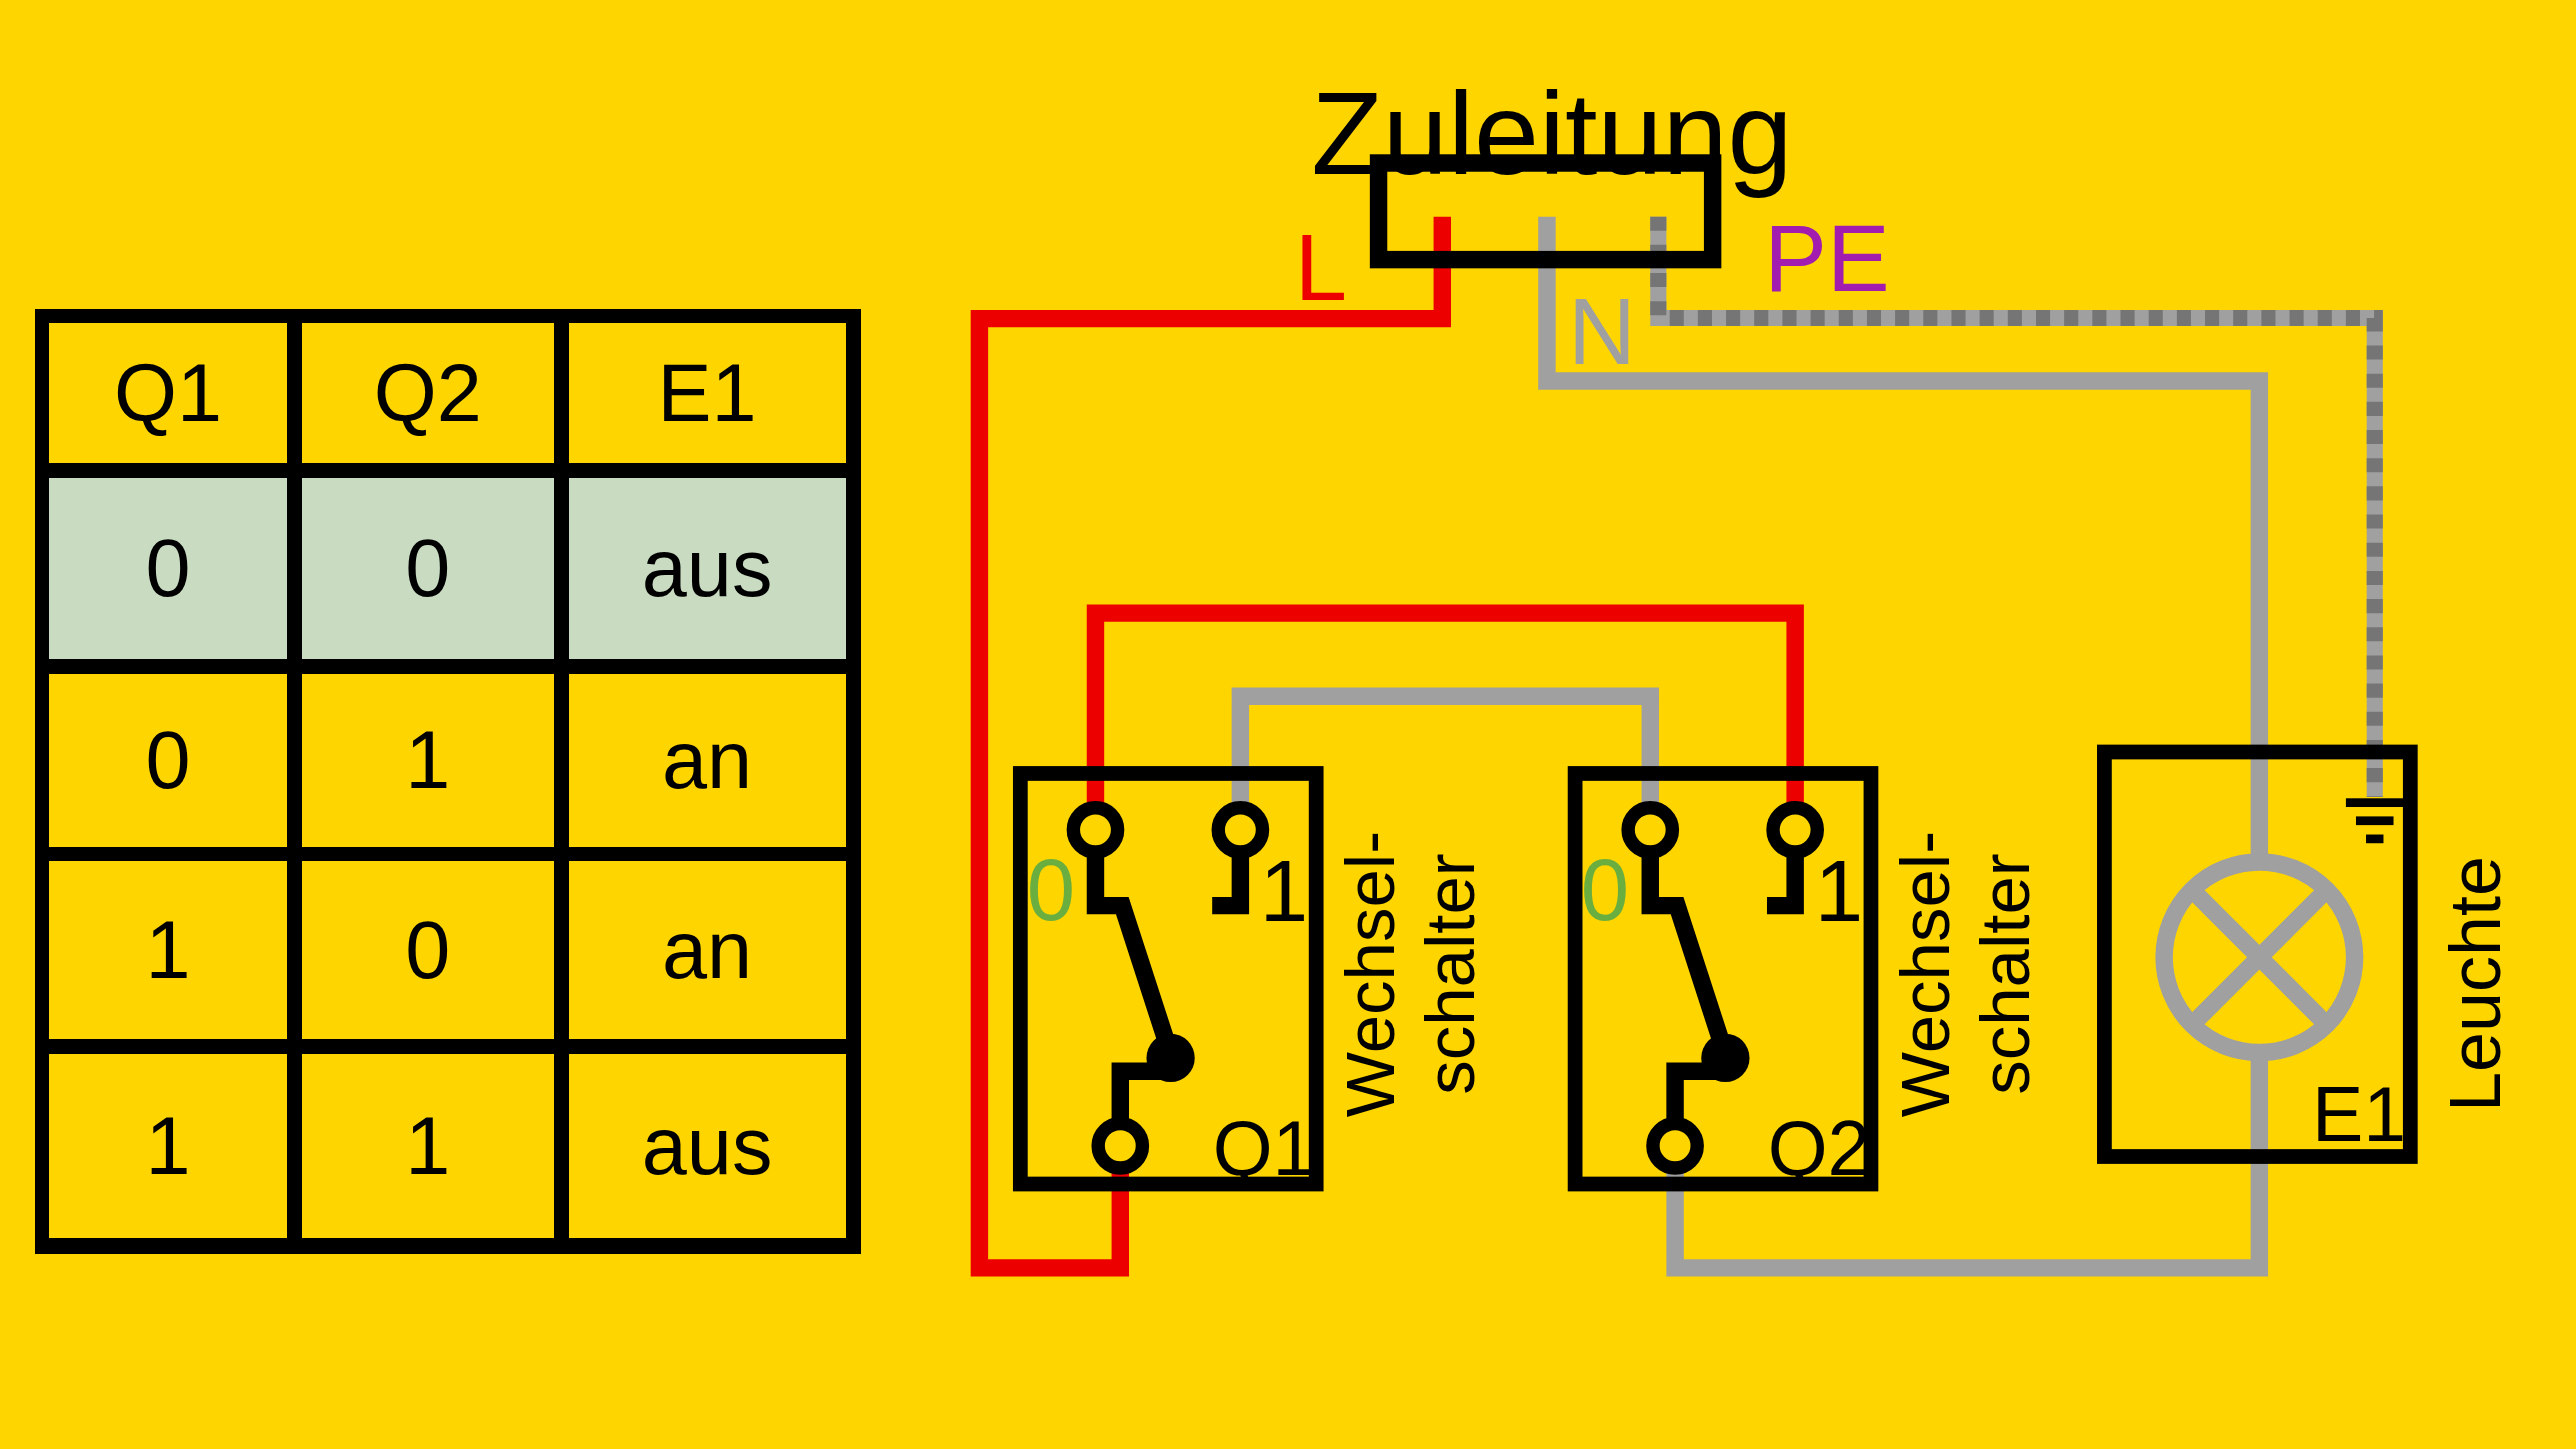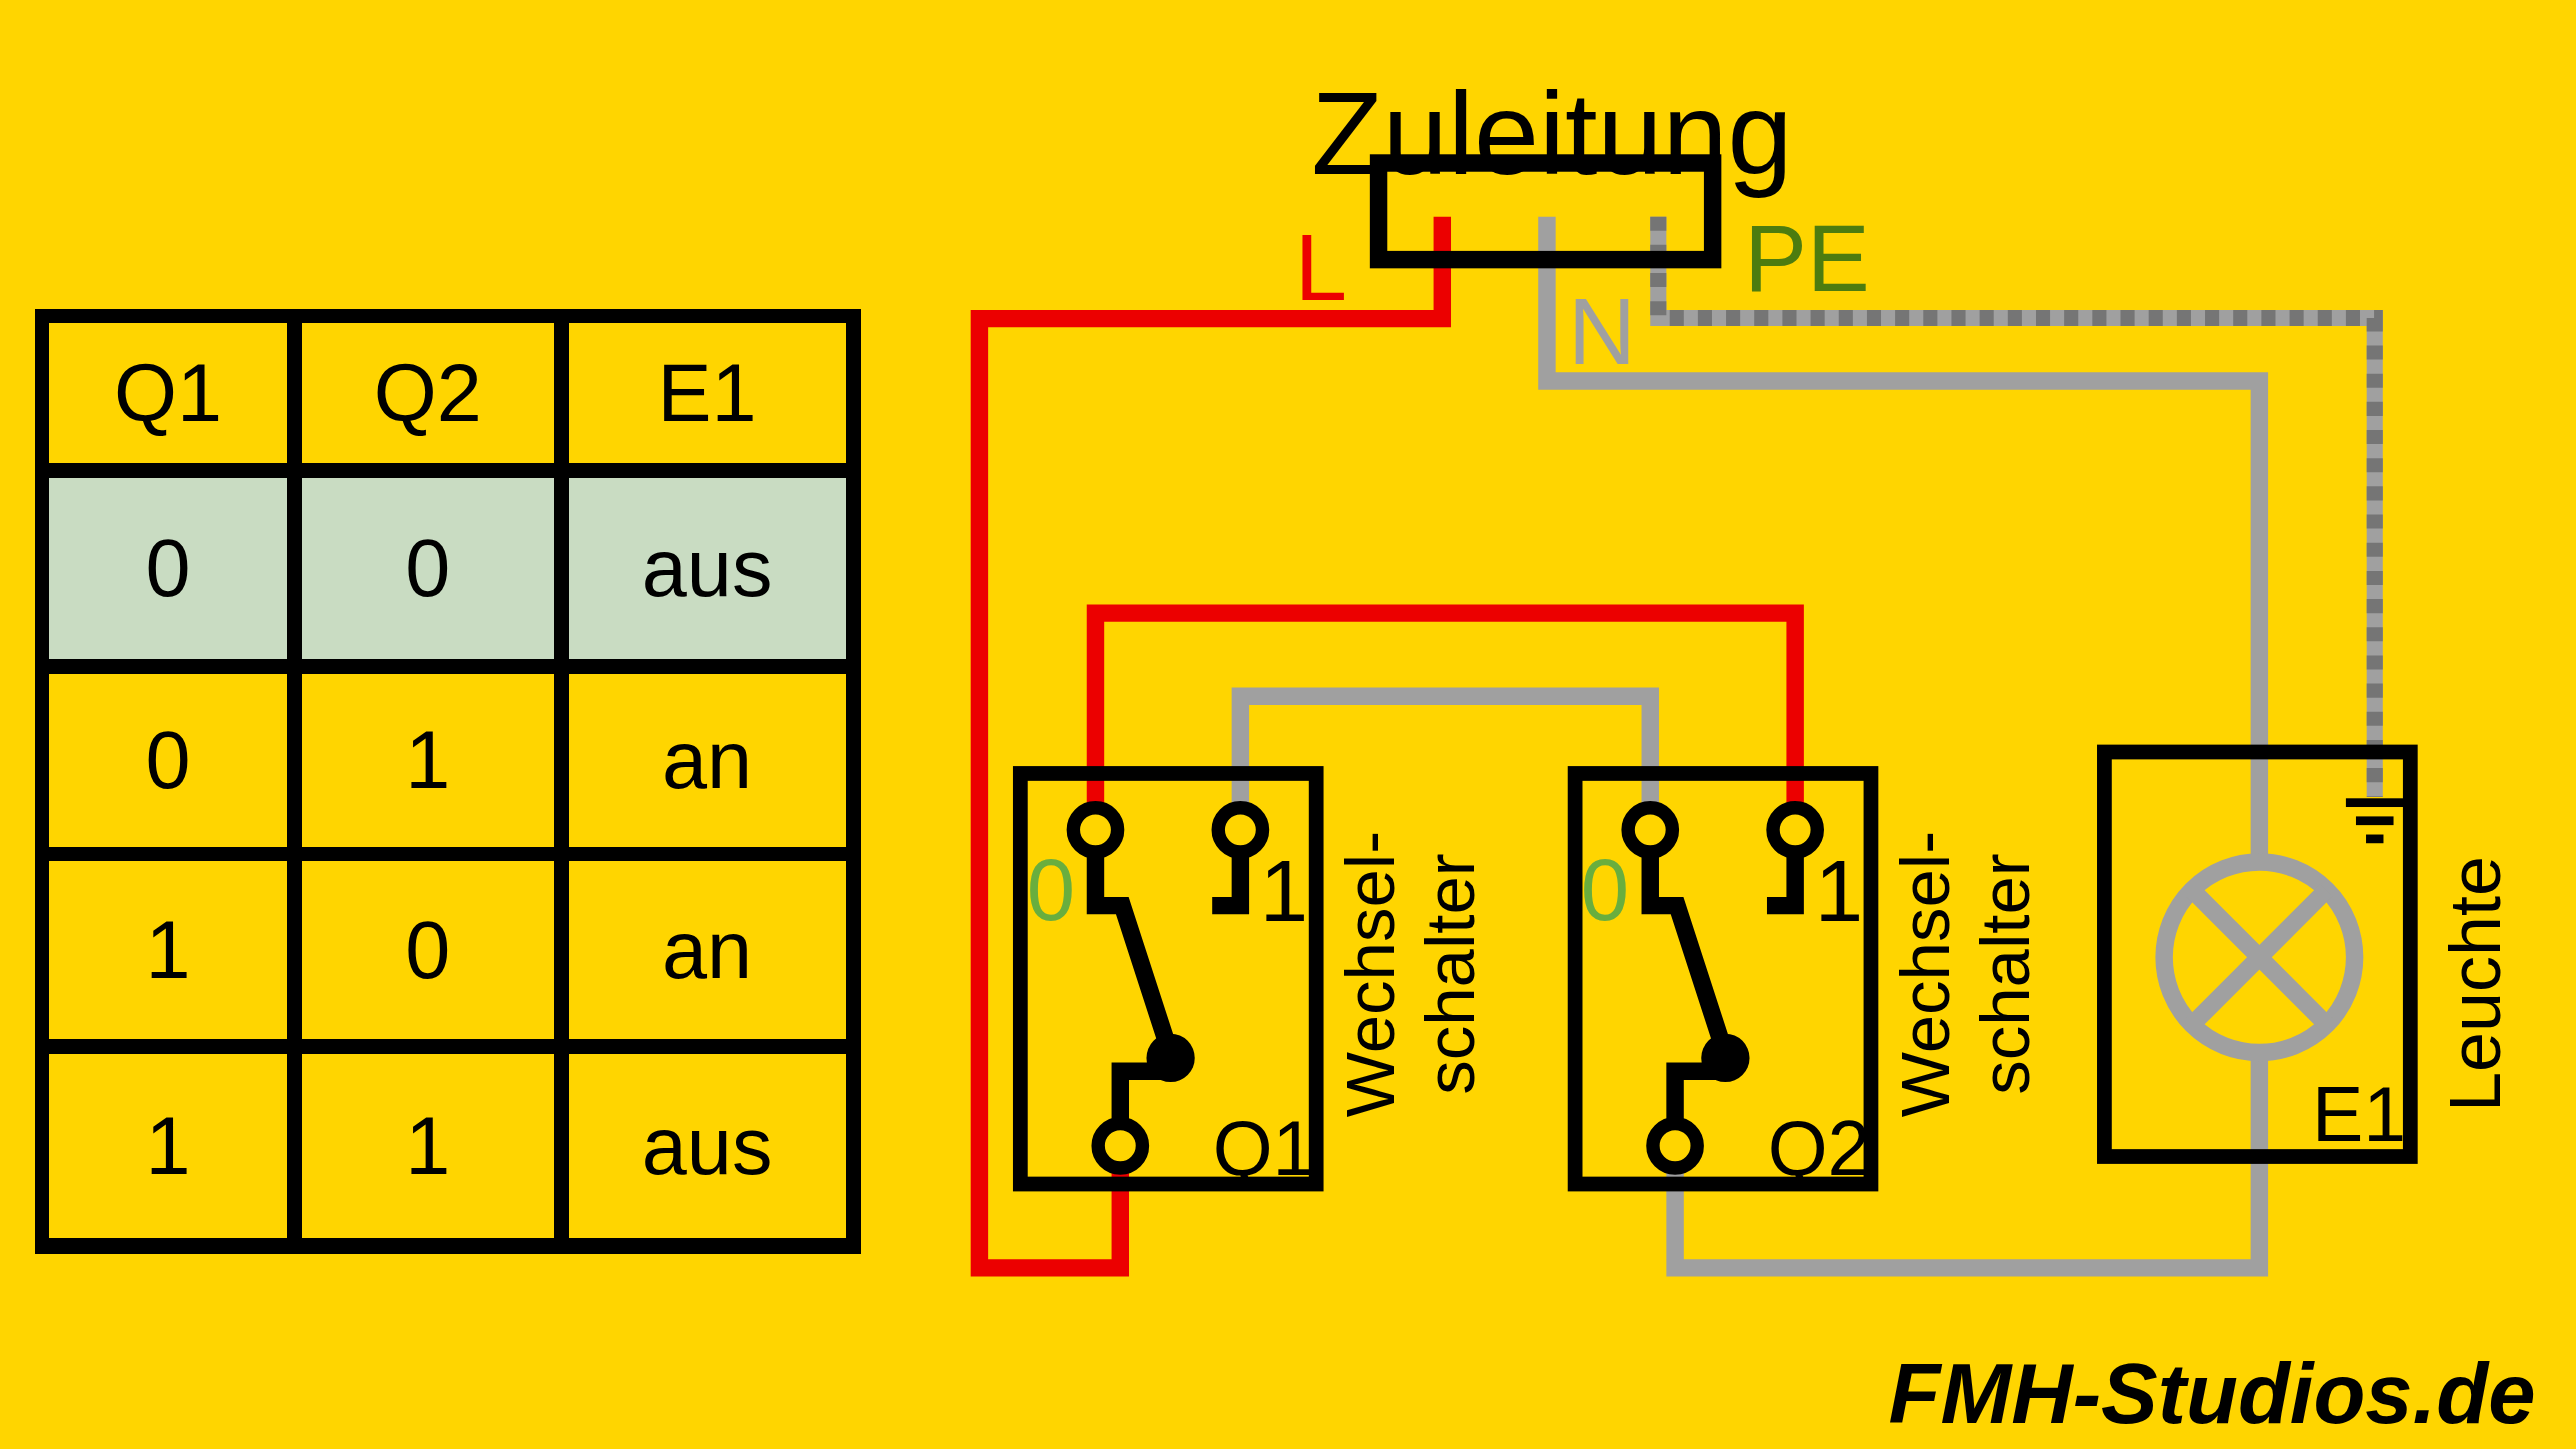--- a/index.html
+++ b/index.html
@@ -32,21 +32,21 @@
   .lbl{
     position:absolute;z-index:3;
     transform:translate(-50%,-50%);
     white-space:nowrap;line-height:1;
   }
   .lbl.rot{transform:translate(-50%,-50%) rotate(-90deg);text-align:center;}
   #zuleitung-title{font-size:117px;margin-top:40px;}
   .supply-lbl{font-size:94px;}
   #label-l{color:#EC0000;}
   #label-n{color:#A0A0A0;}
-  #label-pe{color:#4d7c0f;}
+  #label-pe{color:#a21caf;margin-left:20px;}
   .pos-label{font-size:87px;}
   .pos-zero{color:#69AE3E;}
   .device-id{font-size:77px;}
   .type-label{font-size:69px;line-height:1.16;}
   #brand{
     font-size:85px;font-weight:bold;font-style:italic;
   }
 </style>
 </head>
 <body>
@@ -135,16 +135,15 @@
   <div class="lbl pos-label" style="left:1839px;top:890px;">1</div>
   <div class="lbl device-id" style="left:1819px;top:1148px;">Q2</div>
   <div class="lbl rot type-label" style="left:1966px;top:974px;">
     <div>Wechsel-</div>
     <div>schalter</div>
   </div>
 
   <div class="lbl device-id" style="left:2359px;top:1114px;">E1</div>
   <div class="lbl rot" style="left:2475px;top:984px;font-size:72px;">Leuchte</div>
 
-  <div class="lbl" id="brand" style="left:2212px;top:1393px;">FMH-Studios.de</div>
 
 </div>
 
 
 </body></html>

